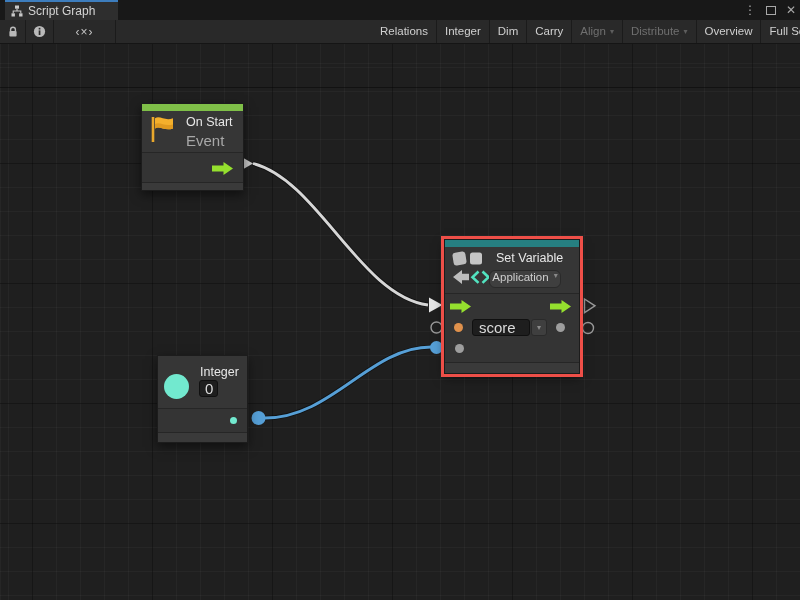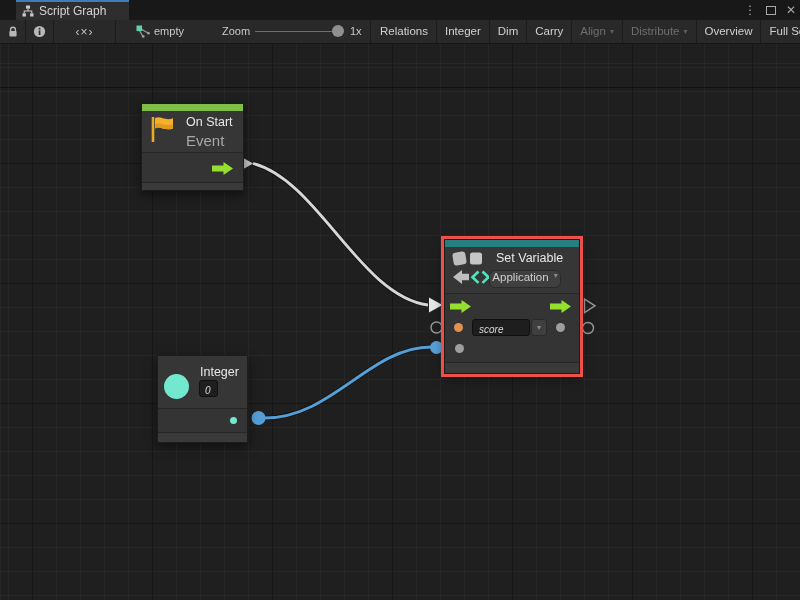--- a/index.html
+++ b/index.html
@@ -2,21 +2,21 @@
 <html><head>
 <meta charset="utf-8">
 <style>
   * { margin:0; padding:0; box-sizing:border-box; }
   html,body { width:800px; height:600px; overflow:hidden; }
   body { font-family:"Liberation Sans", sans-serif; background:#1f1f1f; }
   #app { position:relative; width:800px; height:600px; overflow:hidden; }
 
   
   .tabbar { position:absolute; left:0; top:0; width:800px; height:20px; background:#181818; }
-  .tab { position:absolute; left:16px; top:0; width:113px; height:20px; background:#2e2e2e;
+  .tab { position:absolute; left:5px; top:0; width:113px; height:20px; background:#2e2e2e;
          border-top:2px solid #3d7dbd; display:flex; align-items:center; gap:5px; padding-left:6px; }
   .tab-label { color:#d4d4d4; font-size:12px; white-space:nowrap; }
   .winctrls { position:absolute; right:4px; top:0; height:20px; display:flex; align-items:center; gap:10px; }
   .winctrl { color:#a8a8a8; font-size:12px; line-height:20px; text-align:center; cursor:default; }
   .maxbox { width:10px; height:9px; border:1.5px solid #a8a8a8; }
 
   
   .toolbar { position:absolute; left:0; top:20px; width:800px; height:24px; background:#292929;
              border-bottom:1px solid #151515; }
   .tb-sep { border-right:1px solid #1b1b1b; }
@@ -52,21 +52,21 @@
   .node .divider { position:absolute; left:0; right:0; height:1px; background:#262626; }
   .node-title { position:absolute; color:#e8e8e8; font-size:12.5px; white-space:nowrap; }
   .node-sub { position:absolute; color:#a8a8a8; font-size:15px; white-space:nowrap; }
   .footer { position:absolute; left:0; right:0; bottom:0; background:#3a3a3a; border-top:1px solid #262626; }
 
   .port-dot { position:absolute; border-radius:50%; }
 
   .pill-btn { position:absolute; background:#3f3f3f; border:1px solid #2a2a2a; border-radius:6px;
               color:#cfcfcf; font-size:11.5px; display:flex; align-items:flex-start; justify-content:center; gap:5px; }
   .field { position:absolute; background:#1e1e1e; border:1px solid #101010; border-radius:3px;
-           color:#dadada; font-size:10px; display:flex; align-items:flex-end; padding-left:6px;font-style:italic; }
+           color:#dadada; font-size:15px; display:flex; align-items:center; padding-left:6px; }
   .field-dd { position:absolute; background:#3f3f3f; border:1px solid #2a2a2a; border-radius:3px;
               display:flex; align-items:center; justify-content:center; }
 
   .sel-outline { box-shadow:0 0 0 3px #ee4f48, 0 4px 10px rgba(0,0,0,0.5); }
 
   .circle-icon { position:absolute; border-radius:50%; background:#72e9cf; }
 </style>
 </head>
 <body>
 
@@ -100,33 +100,20 @@
       <svg width="13" height="13" viewBox="0 0 13 13">
         <circle cx="6.5" cy="6.5" r="5.6" fill="#b9b9b9"></circle>
         <rect x="5.7" y="2.8" width="1.7" height="1.7" fill="#2b2b2b"></rect>
         <rect x="5.7" y="5.4" width="1.7" height="4.6" fill="#2b2b2b"></rect>
       </svg>
     </div>
     <div class="tb-iconbtn tb-sep" style="left:54px;width:62px;">
       <span class="code-glyph">‹×›</span>
     </div>
 
-    <div class="tb-group tb-sep">
-      <svg style="left:20px;top:5px;" width="15" height="13" viewBox="0 0 15 13">
-        <path d="M5 4 L12 8 M3.5 5.5 L7 11.5" stroke="#9a9a9a" stroke-width="1.3"></path>
-        <circle cx="12.4" cy="8.2" r="1.4" fill="#9a9a9a"></circle>
-        <circle cx="7.2" cy="11.4" r="1.4" fill="#9a9a9a"></circle>
-        <rect x="0.5" y="0.5" width="5.6" height="5.6" fill="#5fcfae"></rect>
-      </svg>
-      <span class="tb-text" style="left:38px;">empty</span>
-      <span class="tb-text" style="left:106px;">Zoom</span>
-      <div class="slider-track" style="left:139px;width:88px;"></div>
-      <div class="slider-handle" style="left:216px;"></div>
-      <span class="tb-text" style="left:234px;">1x</span>
-    </div>
 
     <div class="tb-buttons">
       <div class="tb-btn">
         <span>Relations</span>
         </div>
       <div class="tb-btn">
         <span>Integer</span>
         </div>
       <div class="tb-btn">
         <span>Dim</span>

